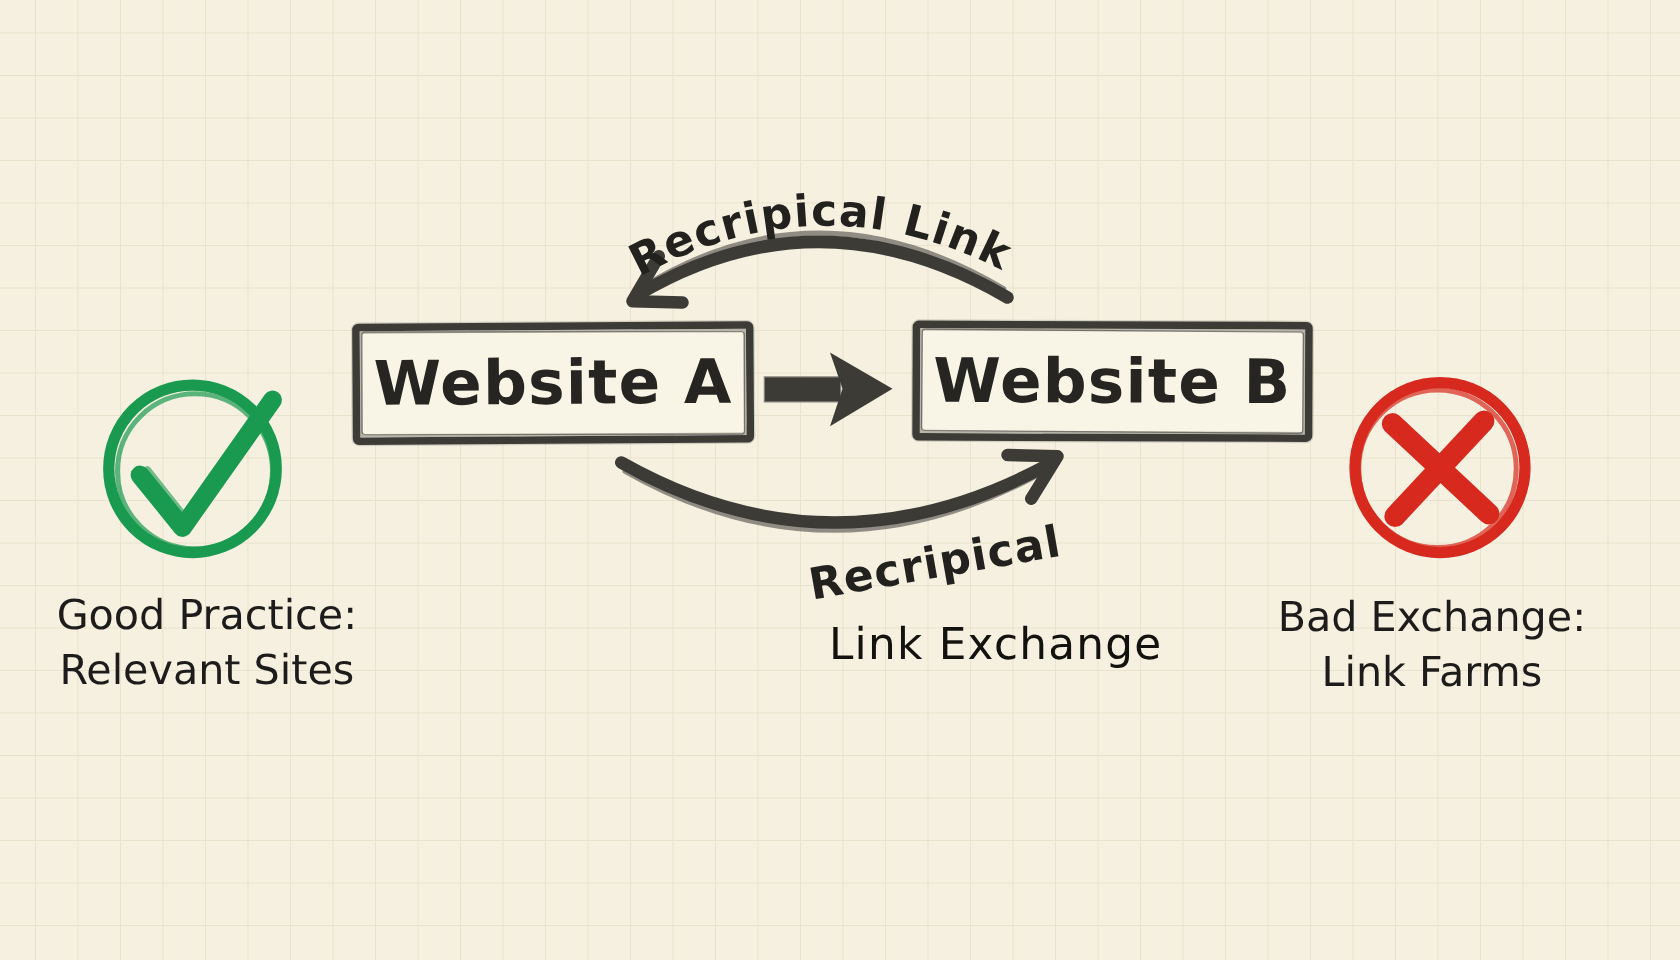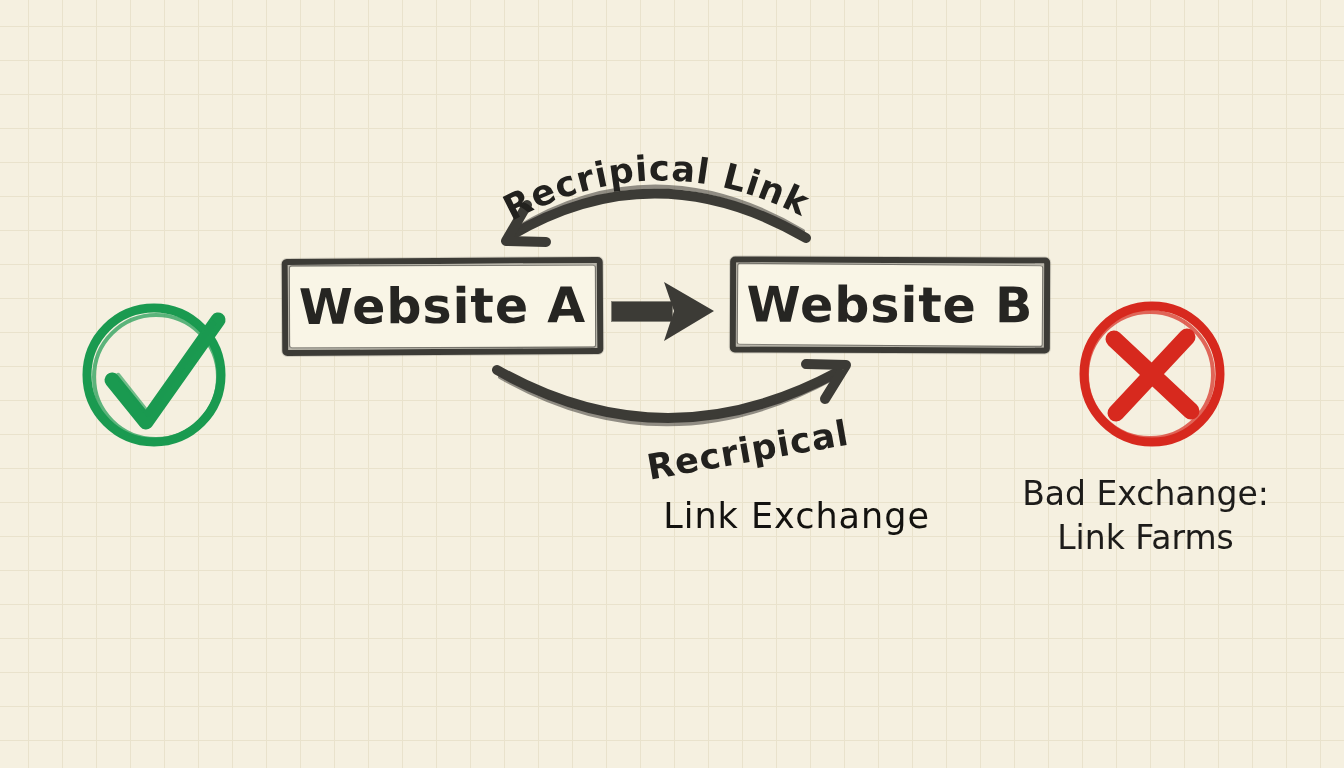--- a/index.html
+++ b/index.html
@@ -120,19 +120,23 @@
 
   <div class="site-box box-a">
     <span>Website A</span>
   </div>
   <div class="site-box box-b">
     <span>Website B</span>
   </div>
 
   <div class="title">Link Exchange</div>
 
+  <div class="caption caption-good">
+    <div>Good Practice:</div>
+    <div>Relevant Sites</div>
+  </div>
 
   <div class="caption caption-bad">
     <div>Bad Exchange:</div>
     <div>Link Farms</div>
   </div>
 
 </div>
 
 </body></html>

